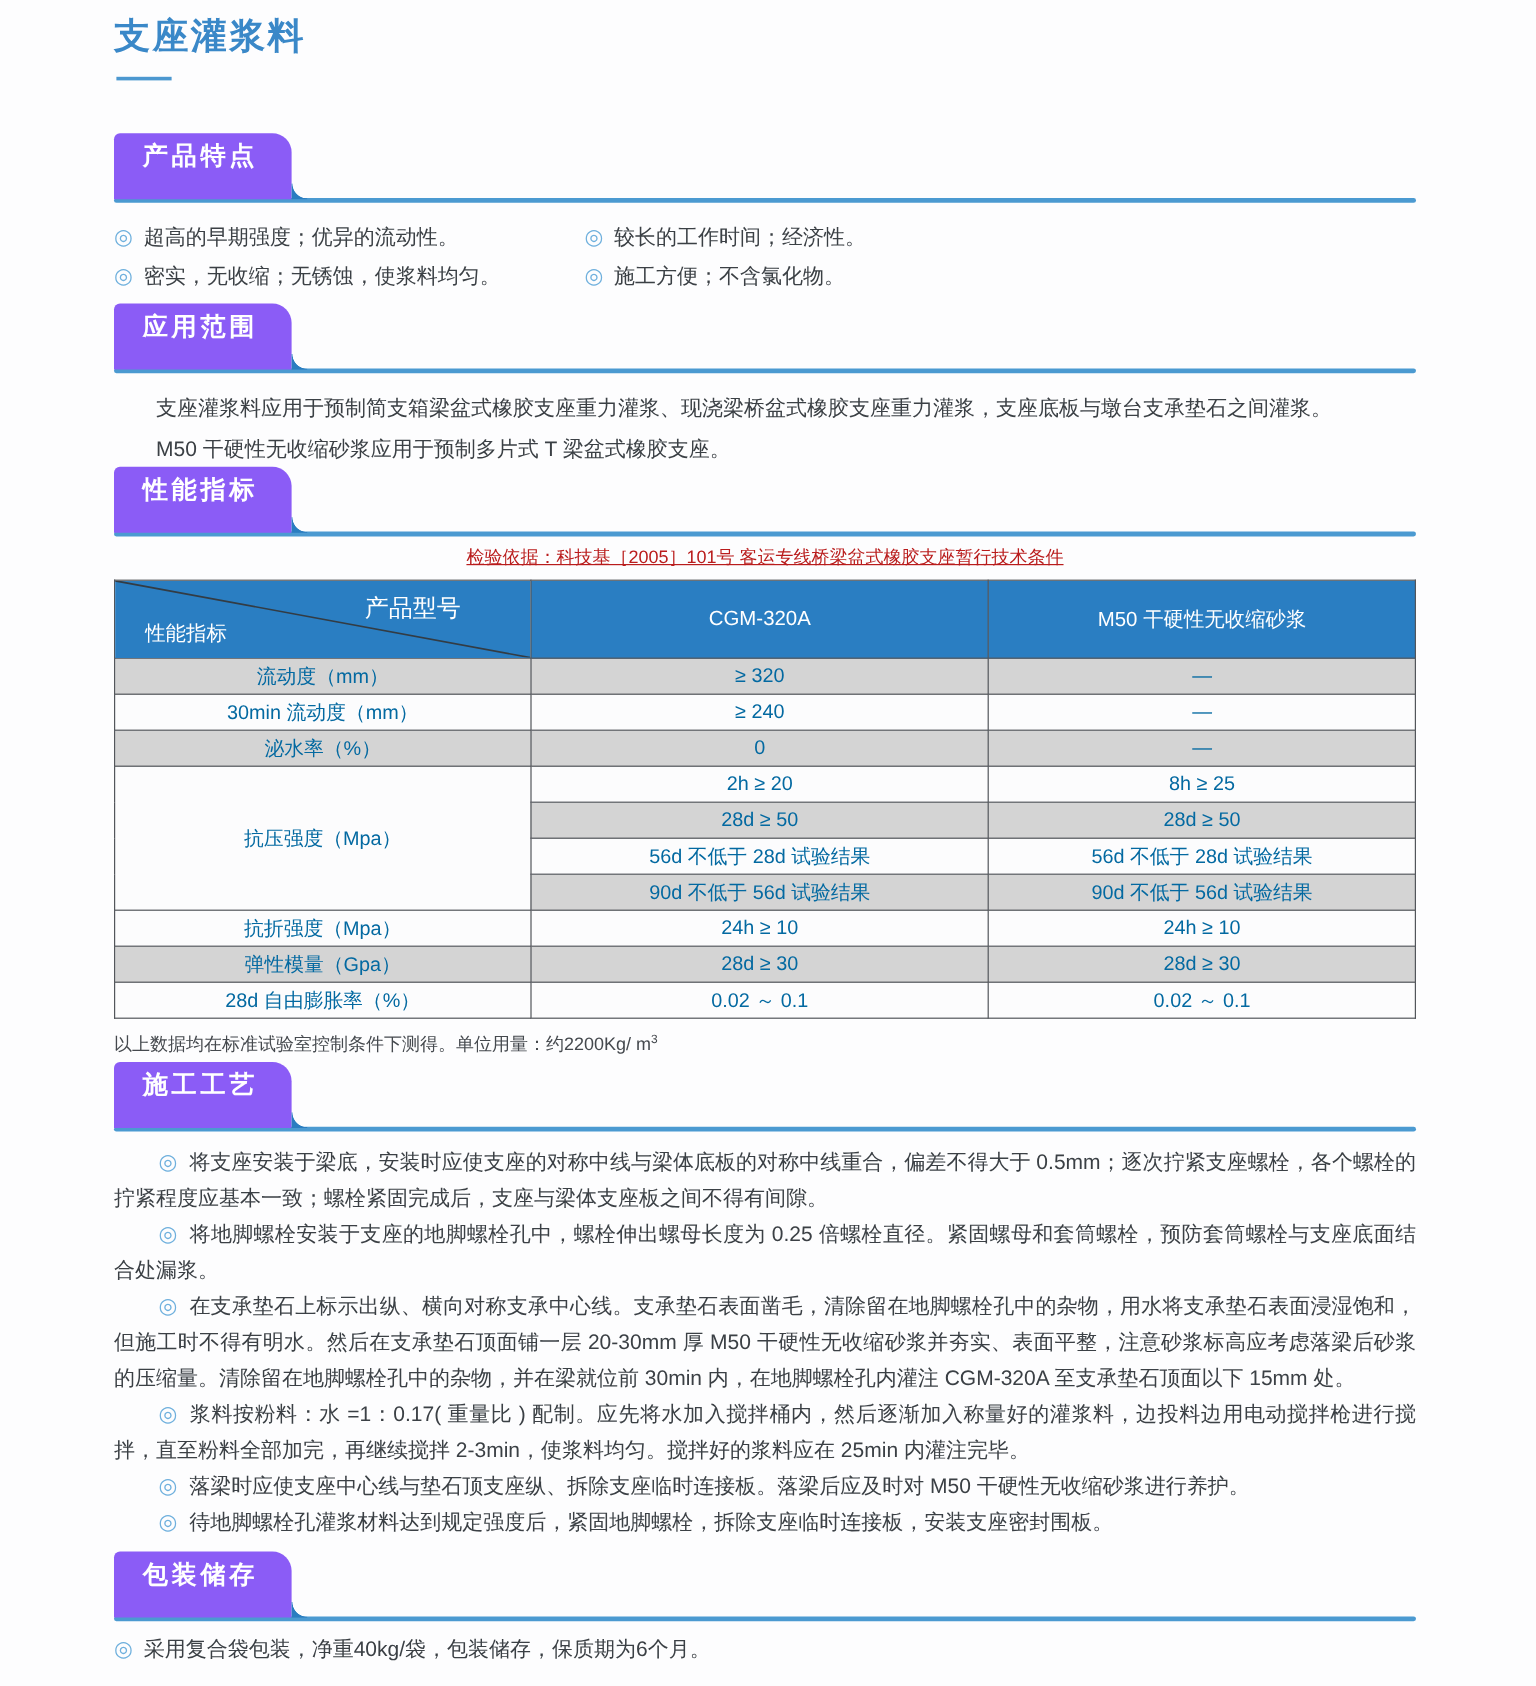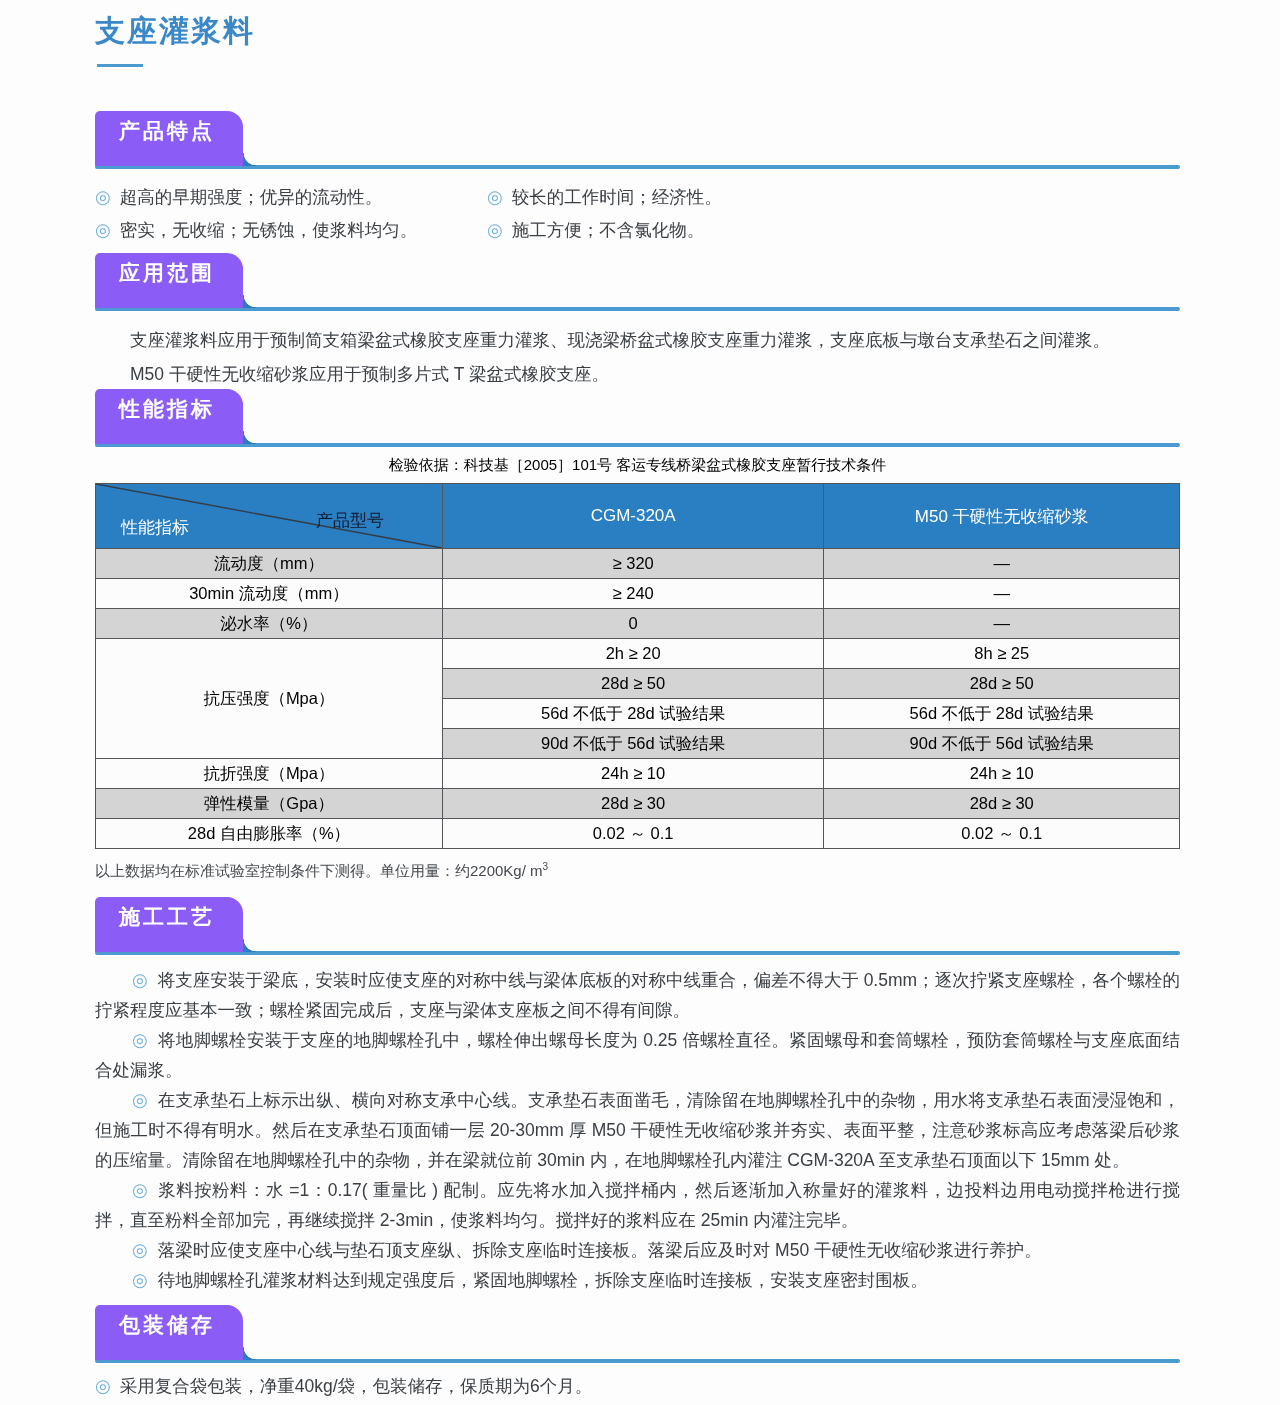--- a/index.html
+++ b/index.html
@@ -35,21 +35,21 @@
     border-radius: 5px 16px 0 0;
   }
   .sec-tab::after {
     content: ""; position: absolute; right: -13px; bottom: 0;
     width: 13px; height: 13px;
     background: radial-gradient(circle at 100% 0%, rgba(42,125,192,0) 12px, #2a7dc0 12.6px);
   }
   .m-features  { margin-top: 60px; }
   .m-app       { margin-top: 22px; }
   .m-perf      { margin-top: 14px; }
-  .m-cons      { margin-top: 32px; }
+  .m-cons      { margin-top: 20px; }
   .m-pack      { margin-top: 26px; }
 
   
   .ring { color: #6fb0dd; font-size: 18px; flex: 0 0 auto; }
   .ring-inline { color: #6fb0dd; font-size: 18px; margin-right: 10px; }
 
   
   .features {
     display: grid; grid-template-columns: 392px 1fr;
     margin-top: 12px;
@@ -59,42 +59,42 @@
     font-size: 17.5px; line-height: 33px; color: #3b4045;
   }
 
   
   .app-lines { margin: 12px 0 0 0; padding-left: 35px; }
   .app-line { font-size: 17.5px; line-height: 34px; color: #3b4045; }
 
   
   .basis {
     margin-top: 8px; text-align: center;
-    font-size: 15px; line-height: 20px; color: #000000;
+    font-size: 15px; line-height: 20px; color: #b91c1c; text-decoration: underline;
   }
   table.perf {
     width: 100%; border-collapse: collapse; table-layout: fixed;
     margin-top: 8px;
   }
   table.perf th, table.perf td {
     border: 1.6px solid #53565b; text-align: center;
-    font-size: 16.5px; color: #000000; height: 29px; padding: 0 4px;
+    font-size: 16.5px; color: #0369a1; height: 29px; padding: 0 4px;
   }
   table.perf thead th {
     background: #2a7ec2; color: #ffffff; font-weight: normal;
     height: 64px; font-size: 17px;
   }
   .r-gray  td { background: #d4d4d4; }
   .r-white td { background: #fcfcfd; }
   td.span-label { background: #fcfcfd !important; }
 
   
   th.diag-cell { position: relative; padding: 0; }
   .diag-svg { position: absolute; left: 0; top: 0; width: 100%; height: 100%; display: block; }
-  .corner-top    { position: absolute; top: 25px;  right: 58px; font-size: 17px; color: #0f172a; }
+  .corner-top    { position: absolute; top: 9px;  right: 58px; font-size: 20px; color: #ffffff; }
   .corner-bottom { position: absolute; bottom: 9px; left: 25px; font-size: 17px; color: #fff; }
 
   .table-note {
     margin-top: 8px; font-size: 15px; line-height: 20px; color: #45494e;
   }
   .table-note sup { font-size: 10px; }
 
   
   .cons-list { margin-top: 10px; }
   .cons-list p {

